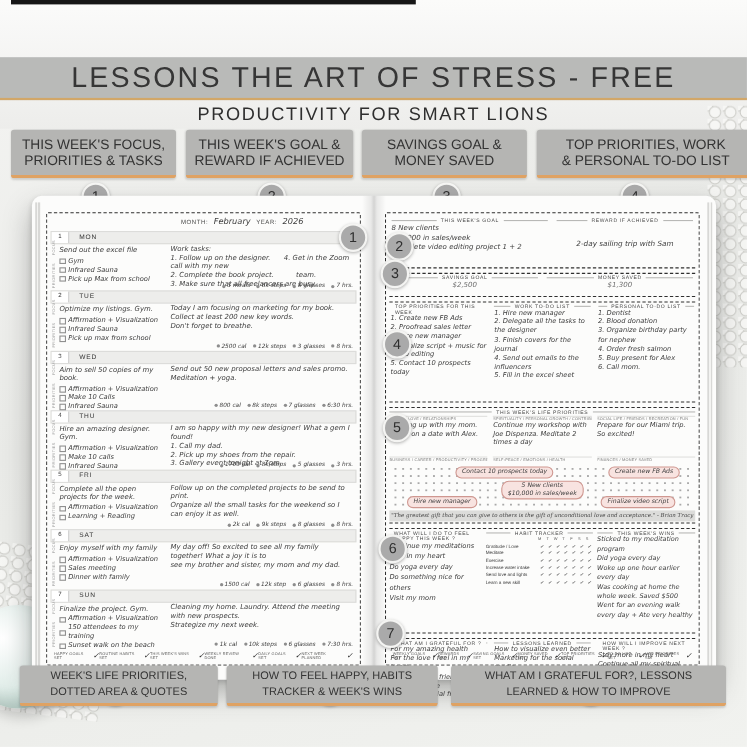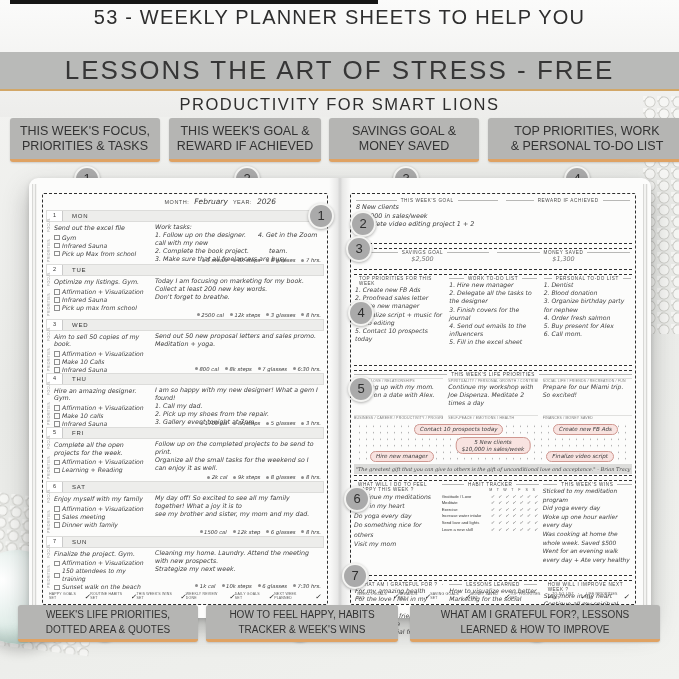--- a/index.html
+++ b/index.html
@@ -125,21 +125,20 @@
 <body>
 
 <div class="stage">
 
   <div class="abs hdr-bg"></div>
   <div class="abs top-strip"></div>
   <div class="abs honeycomb hc-right"></div>
   <div class="abs honeycomb hc-left"></div>
   <div class="abs glass-ball"></div>
 
-  <div class="abs hline hline1">53 - WEEKLY PLANNER SHEETS TO HELP YOU</div>
   <div class="abs banner">LESSONS THE ART OF STRESS - FREE</div>
   <div class="abs subtitle">PRODUCTIVITY FOR SMART LIONS</div>
 
   <div class="abs callout top c1">THIS WEEK'S FOCUS,
 PRIORITIES &amp; TASKS</div>
   <div class="abs callout top c2">THIS WEEK'S GOAL &amp;
 REWARD IF ACHIEVED</div>
   <div class="abs callout top c3">SAVINGS GOAL &amp;
 MONEY SAVED</div>
   <div class="abs callout top c4">TOP PRIORITIES, WORK
@@ -590,20 +589,21 @@
           <div class="sectitle">THIS WEEK'S GOAL</div>
           <div>
 
           <div class="gitem hand">8 New clients</div>
               <div class="gitem hand">$10,000 in sales/week</div>
               <div class="gitem hand">Complete video editing project 1 + 2</div>
             </div>
         </div>
         <div class="rewcol">
           <div class="sectitle">REWARD IF ACHIEVED</div>
+          <div class="rewtext hand">2-day sailing trip with Sam</div>
         </div>
       </div>
 
       <div class="divider"></div>
 
       <div class="sec3">
         <div class="s3col">
           <div class="sectitle">SAVINGS GOAL</div>
           <div class="s3val hand">$2,500</div>
         </div>

